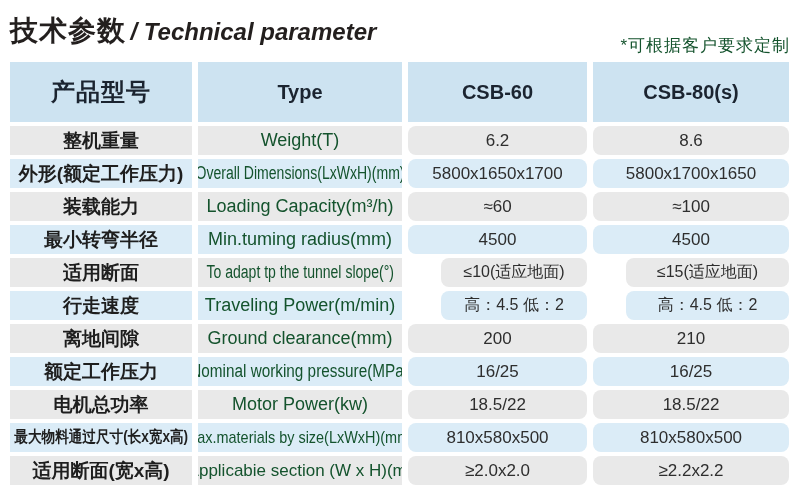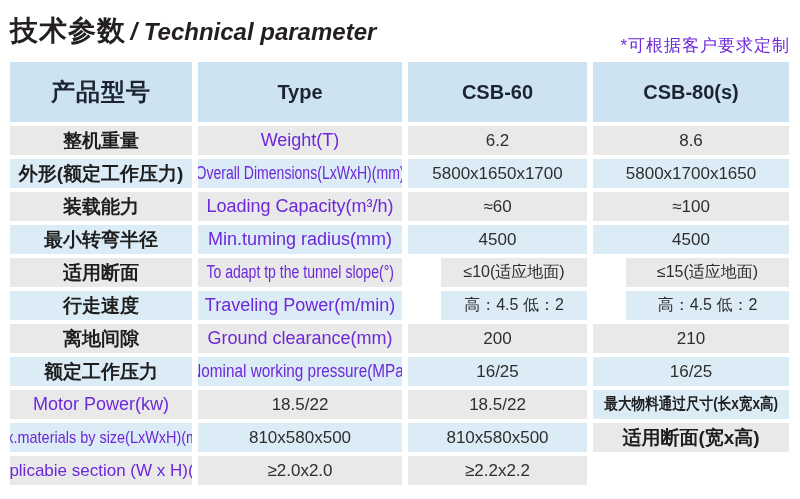--- a/index.html
+++ b/index.html
@@ -5,37 +5,37 @@
   html,body{margin:0;padding:0;}
   body{
     width:800px;height:499px;position:relative;overflow:hidden;
     background:#ffffff;
     font-family:"Liberation Sans","DejaVu Sans",sans-serif;
     --header_bg:#cde3f1;--row_blue:#dbecf7;--row_gray:#e9e9e9;--text_dark:#1f1f1f;
   }
   .title{position:absolute;left:10px;top:12px;white-space:nowrap;color:#231f1e;}
   .title .cnpart{font-size:28px;font-weight:bold;letter-spacing:1px;}
   .title .enpart{font-size:24px;font-weight:bold;font-style:italic;}
-  .note{position:absolute;right:10px;top:34px;font-size:17px;color:#6d28d9;letter-spacing:1px;}
+  .note{position:absolute;right:10px;top:34px;font-size:17px;color:#14532d;letter-spacing:1px;}
   .tbl{
     position:absolute;left:10px;top:62px;width:639px;
     display:grid;
     grid-template-columns:182px 204px 179px 196px;
     grid-template-rows:60px repeat(11,29px);
     column-gap:6px;row-gap:4px;
   }
   .cell{display:flex;align-items:center;justify-content:center;overflow:hidden;white-space:nowrap;}
   .hd{background:var(--header_bg);font-weight:bold;color:#1b2430;}
   .hd.c1{font-size:24px;letter-spacing:1px;}
   .hd.c2,.hd.c3,.hd.c4{font-size:20px;}
   .g{background:var(--row_gray);}
   .b{background:var(--row_blue);}
   .cn{font-size:19px;font-weight:bold;color:#1e1e1e;}
-  .en{font-size:18px;color:#6d28d9;}
-  .val{font-size:17px;color:#2e2e2e;}
+  .en{font-size:18px;color:#14532d;}
+  .val{font-size:17px;color:#2e2e2e;border-radius:8px;}
   .valcjk{font-size:16px;margin-left:33px;}
   .f16{font-size:16px;}
   .f17{font-size:17px;}
   .cx{display:inline-block;transform:scaleX(0.78);white-space:nowrap;}
   .cx85{display:inline-block;transform:scaleX(0.85);white-space:nowrap;}
 </style>
 </head>
 <body style="--header_bg: #cde3f1; --row_blue: #dbecf7; --row_gray: #e9e9e9; --text_dark: #1f1f1f;">
 
 <div class="title">
@@ -91,20 +91,21 @@
   <div class="cell g val">200</div>
   <div class="cell g val">210</div>
 
   <div class="cell b cn">额定工作压力</div>
   <div class="cell b en">
       <span class="cx85">Nominal working pressure(MPa)</span>
     </div>
   <div class="cell b val">16/25</div>
   <div class="cell b val">16/25</div>
 
+  <div class="cell g cn">电机总功率</div>
   <div class="cell g en">Motor Power(kw)</div>
   <div class="cell g val">18.5/22</div>
   <div class="cell g val">18.5/22</div>
 
   <div class="cell b cn f16">
       <span class="cx85">最大物料通过尺寸(长x宽x高)</span>
     </div>
   <div class="cell b en f17">
       <span class="cx85">Max.materials by size(LxWxH)(mm)</span>
     </div>

